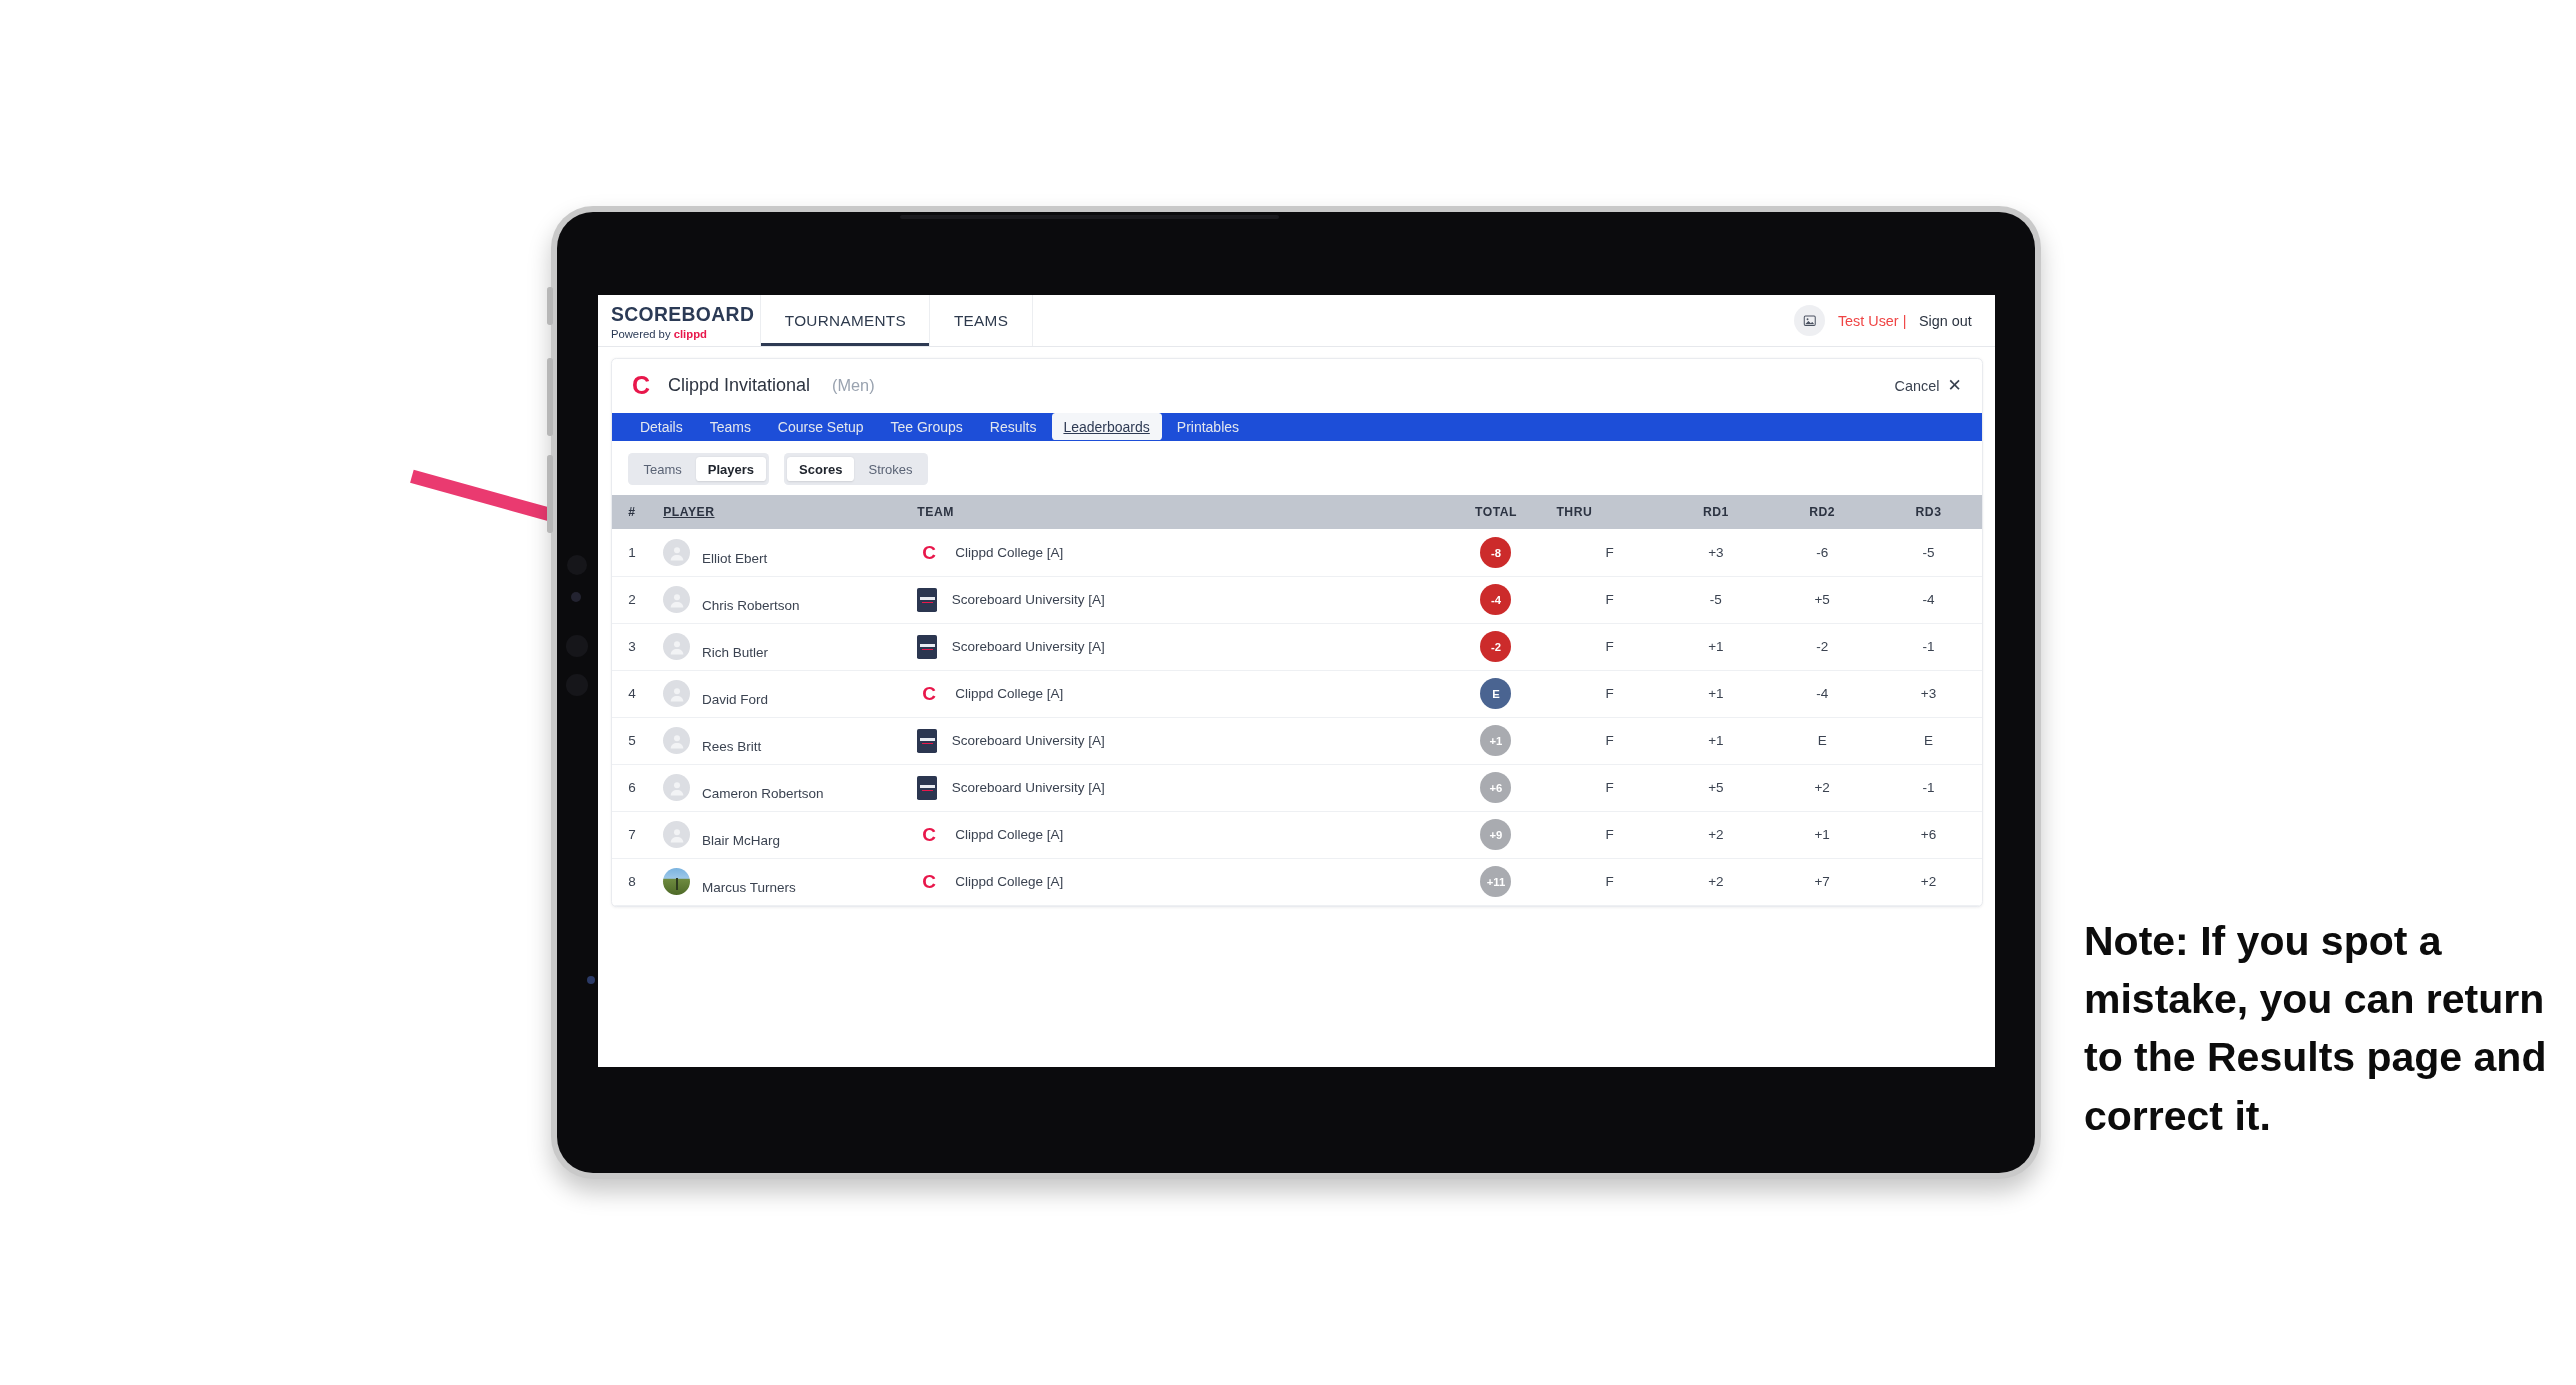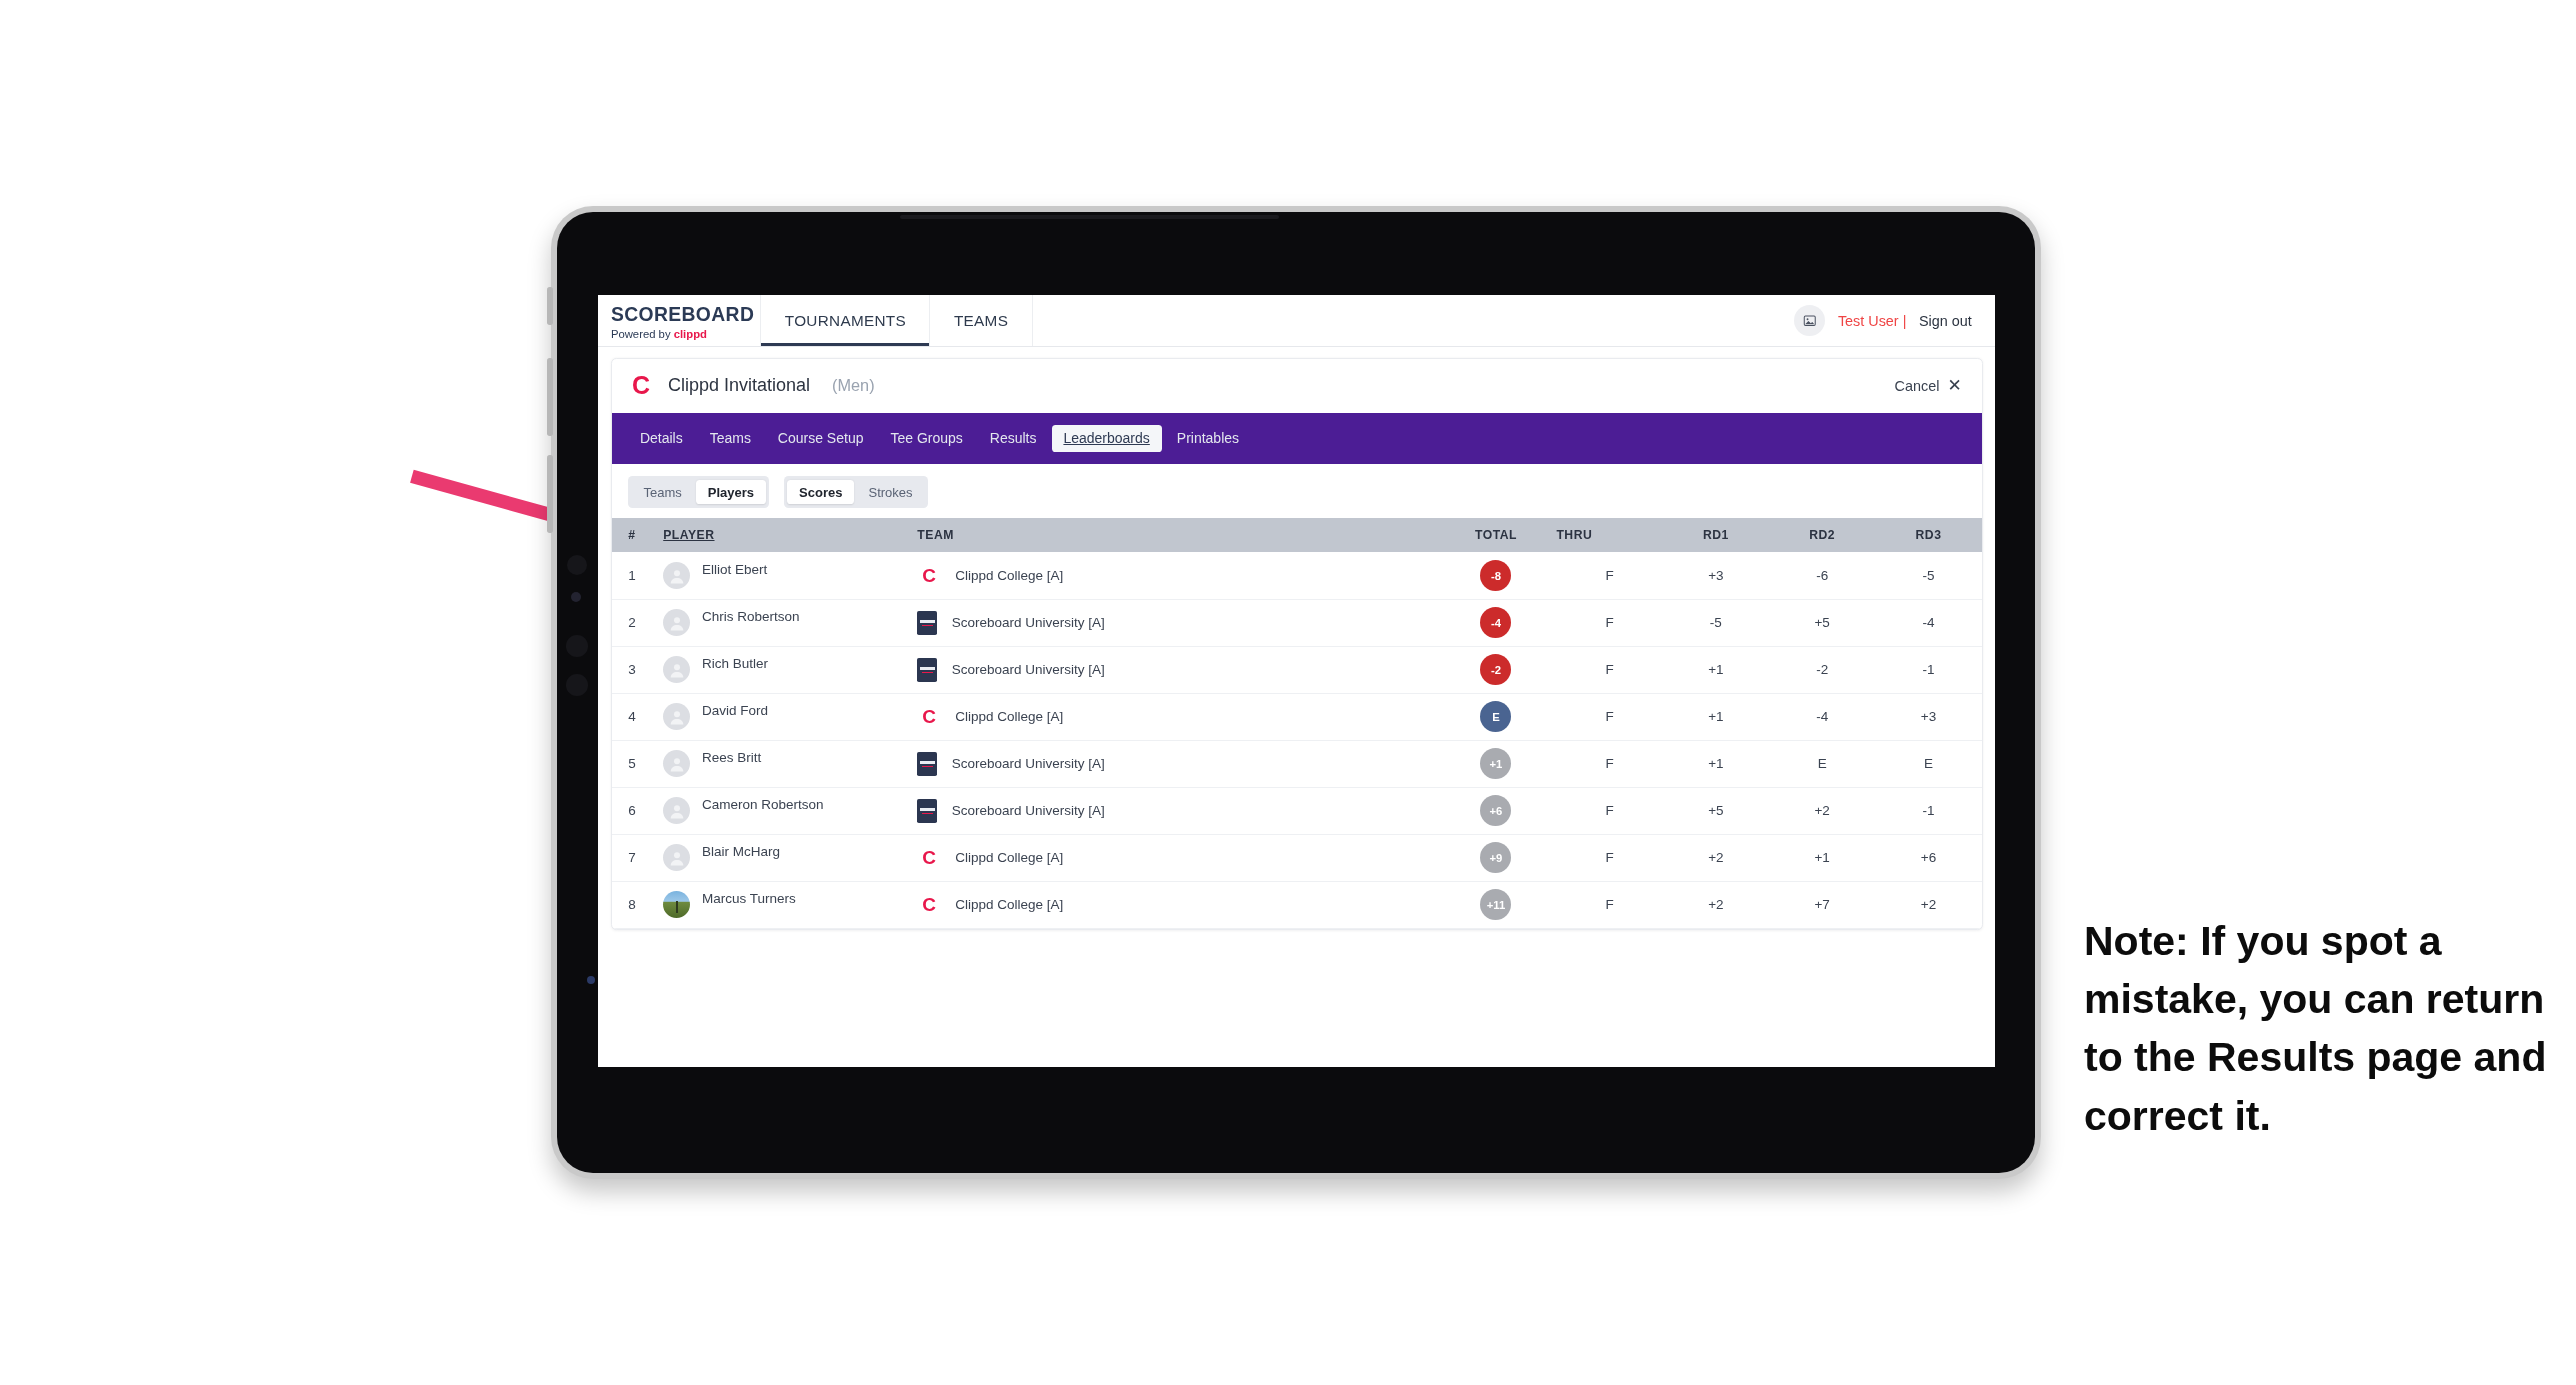--- a/index.html
+++ b/index.html
@@ -106,22 +106,22 @@
   .c-logo { font-size: 25px; font-weight: 800; color:#e8174b; line-height:1; margin-right:18px;
             font-family:"Liberation Sans", sans-serif; }
   .tourn-name { font-size: 18px; color:#2d3441; }
   .tourn-gender { font-size: 16.3px; color:#9aa3b0; margin-left:22px; }
   .cancel-wrap { margin-left:auto; display:flex; align-items:center; gap:8.1px; cursor:pointer; }
   .cancel-lbl { font-size:14.4px; color:#39414f; }
   .cancel-x { font-size:17px; color:#39414f; line-height:1; }
 
   
   .navstrip {
-    background:#4c1d95; display:flex; align-items:center; gap:3.6px;
-    padding: 8.1px 16.3px; height:51px;
+    background:#1d4ed8; display:flex; align-items:center; gap:3.6px;
+    padding: 8.1px 16.3px; height:28px;
   }
   .nav-item {
     font-size:14px; color:#e3e7ee; padding: 5.4px 11.7px; border-radius:3.6px; cursor:pointer;
     white-space:nowrap;
   }
   .nav-item.active {
     background:#f4f6f9; color:#2e3a53; text-decoration: underline; font-weight:400;
   }
 
   
@@ -143,21 +143,21 @@
   .col-team  { width: 424px; }
   .col-total { width: 99px; text-align:center !important; }
   .col-thru  { width: 87px;  text-align:center; }
   .col-rd    { width: 87px;  text-align:center !important; }
 
   table.board tbody td {
     border-bottom:0.9px solid #eef0f3; font-size:13.5px; color:#3b4351;
     height: 47px; vertical-align:middle;
   }
   .td-rank { padding-left:16.3px; color:#4a5261; font-size:13.5px; }
-  .td-player { display:flex; align-items:flex-start; gap:11.7px; }
+  .td-player { display:flex; align-items:flex-end; gap:11.7px; }
   .pl-avatar {
     width:27px; height:27px; border-radius:50%; background:#dcdee3; flex:none;
     display:flex; align-items:center; justify-content:center; overflow:hidden;
   }
   .pl-avatar.photo { background: linear-gradient(#7ab3df 0%, #9cc7e8 38%, #6e8a3f 42%, #4e6a28 100%); }
   .pl-avatar.photo .pin { width:1.8px; height:11.7px; background:#2e3a1f; margin-top:4.5px; }
   .team-cell { display:flex; align-items:center; gap:14.4px; }
   .team-logo-c { font-size:19px; font-weight:800; color:#e8174b; width:23.5px; text-align:center; line-height:1; }
   .team-logo-sb {
     width:20px; height:24.4px; background:#2b3650; border-radius:1.8px;

